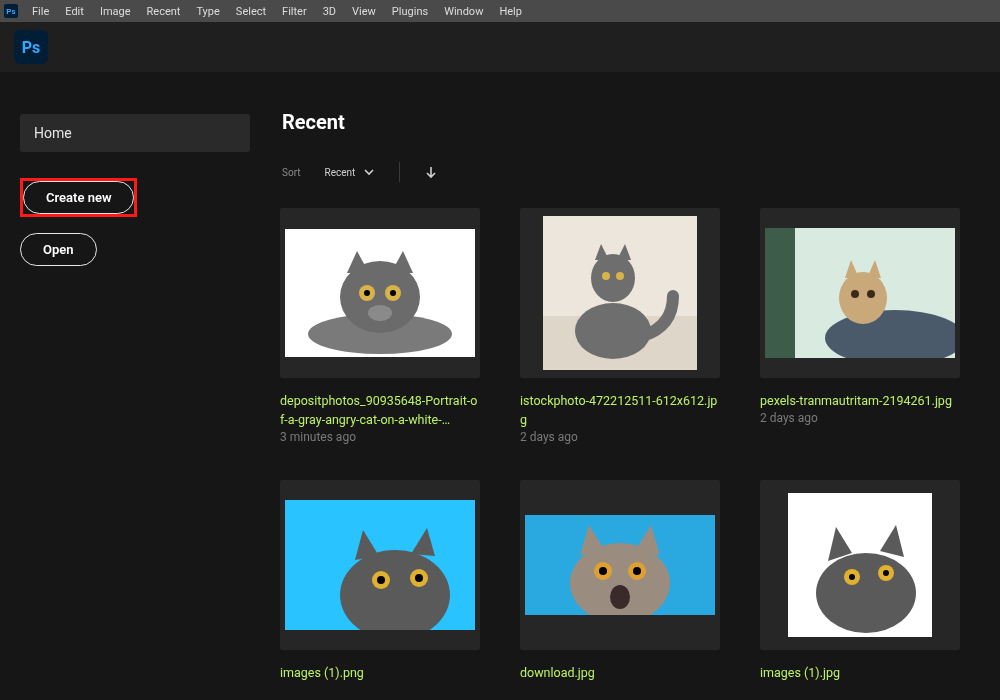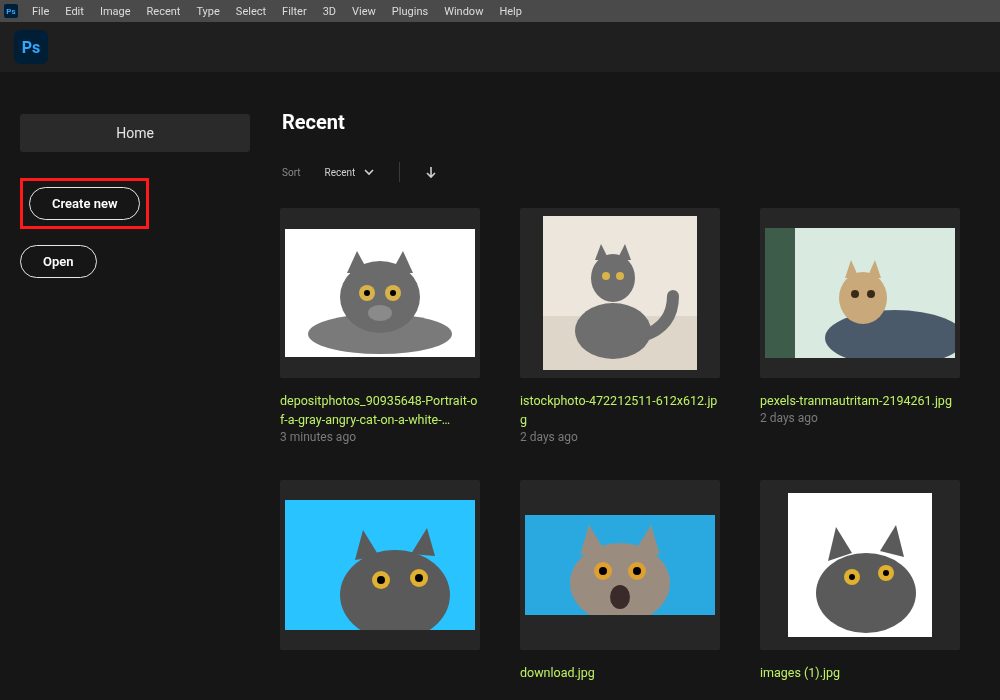--- a/index.html
+++ b/index.html
@@ -4,23 +4,23 @@
 <style>
   * { margin: 0; padding: 0; box-sizing: border-box; font-family: -apple-system, BlinkMacSystemFont, "Segoe UI", Roboto, Arial, sans-serif; }
   body { background: #1a1a1a; color: #e6e6e6; width: 1000px; height: 700px; overflow: hidden; }
   .menubar { height: 22px; background: #4a4a4a; display: flex; align-items: center; padding: 0 4px; font-size: 11px; gap: 0; }
   .menubar .ps-badge-mini { width: 14px; height: 14px; background: #001e36; border-radius: 2px; display:flex; align-items:center; justify-content:center; margin-right:6px; color:#31a8ff; font-size:8px; font-weight:700;}
   .menubar .mi { padding: 0 8px; color: #ddd; cursor: default; }
   .app-header { height: 50px; background: #1f1f1f; display:flex; align-items:center; padding:0 14px;}
   .ps-logo-box { width: 34px; height: 34px; background: #001e36; border-radius:6px; display:flex; align-items:center; justify-content:center; color:#31a8ff; font-weight:700; font-size:16px;}
   .workspace { display:flex; height: calc(100% - 72px); background:#161616;}
   .sidebar { width: 280px; padding: 42px 20px 20px 20px; }
-  .nav-btn { display:block; width: 230px; background:#2a2a2a; color:#e6e6e6; border:none; text-align:center; padding:11px 14px; font-size:14px; border-radius:3px; margin-bottom:26px;}
+  .nav-btn { display:block; width: 230px; background:#2a2a2a; color:#e6e6e6; border:none; text-align:left; padding:11px 14px; font-size:14px; border-radius:3px; margin-bottom:26px;}
   .pill { display:inline-block; border:1.5px solid #e6e6e6; border-radius:999px; padding:8px 22px; font-size:13px; font-weight:600; color:#fff; background:transparent; margin-bottom:16px;}
-  .highlight { border:3px solid #ff1a1a; padding:6px; display:inline-block; margin-bottom:16px;}
+  .highlight { border:3px solid #ff1a1a; padding:0; display:inline-block; margin-bottom:16px;}
   .main { flex:1; padding: 38px 0 0 0; overflow:hidden;}
   .section-title { font-size:20px; font-weight:700; color:#fff; margin:0 0 28px 2px;}
   .sort-row { display:flex; align-items:center; gap:24px; font-size:10px; color:#9a9a9a; margin-bottom:26px; padding-left:2px;}
   .sort-label{ color:#8a8a8a;}
   .sort-sel { display:flex; align-items:center; gap:8px; color:#d0d0d0;}
   .divider-v{ width:1px; height:20px; background:#3a3a3a; }
   .grid { display:flex; flex-wrap:wrap; gap:36px 40px; }
   .card { width: 200px; }
   .thumb-wrap { width:200px; height:170px; background:#262626; display:flex; align-items:center; justify-content:center; border-radius:2px;}
   .thumb { background:#fff; display:flex; align-items:center; justify-content:center; overflow:hidden;}
@@ -156,20 +156,21 @@
               <ellipse cx="110" cy="95" rx="55" ry="45" fill="#5a5a5a"></ellipse>
               <path d="M70 60 L78 30 L94 56 Z" fill="#5a5a5a"></path>
               <path d="M150 56 L142 28 L126 54 Z" fill="#5a5a5a"></path>
               <circle cx="96" cy="80" r="9" fill="#e0b030"></circle>
                 <circle cx="96" cy="80" r="4" fill="#000"></circle>
               <circle cx="134" cy="78" r="9" fill="#e0b030"></circle>
                 <circle cx="134" cy="78" r="4" fill="#000"></circle>
             </svg>
           </div>
         </div>
+        <div class="fname">images (1).png</div>
         <div class="ftime"></div>
       </div>
 
       <div class="card">
         <div class="thumb-wrap">
           <div class="thumb sz-e">
             <svg width="190" height="100" viewBox="0 0 190 100">
               <rect width="190" height="100" fill="#2aa9e0"></rect>
               <ellipse cx="95" cy="68" rx="50" ry="40" fill="#9a8d80"></ellipse>
               <path d="M55 40 L64 10 L80 36 Z" fill="#9a8d80"></path>

